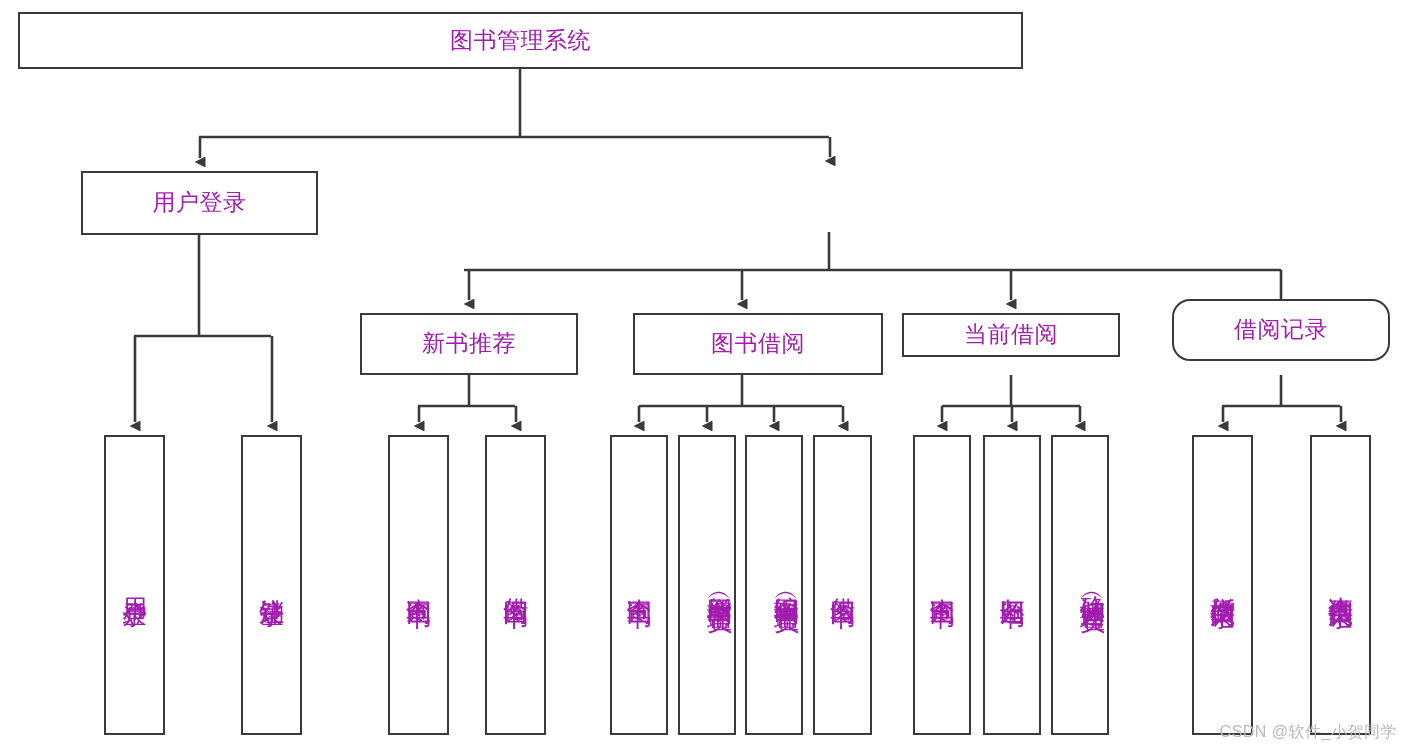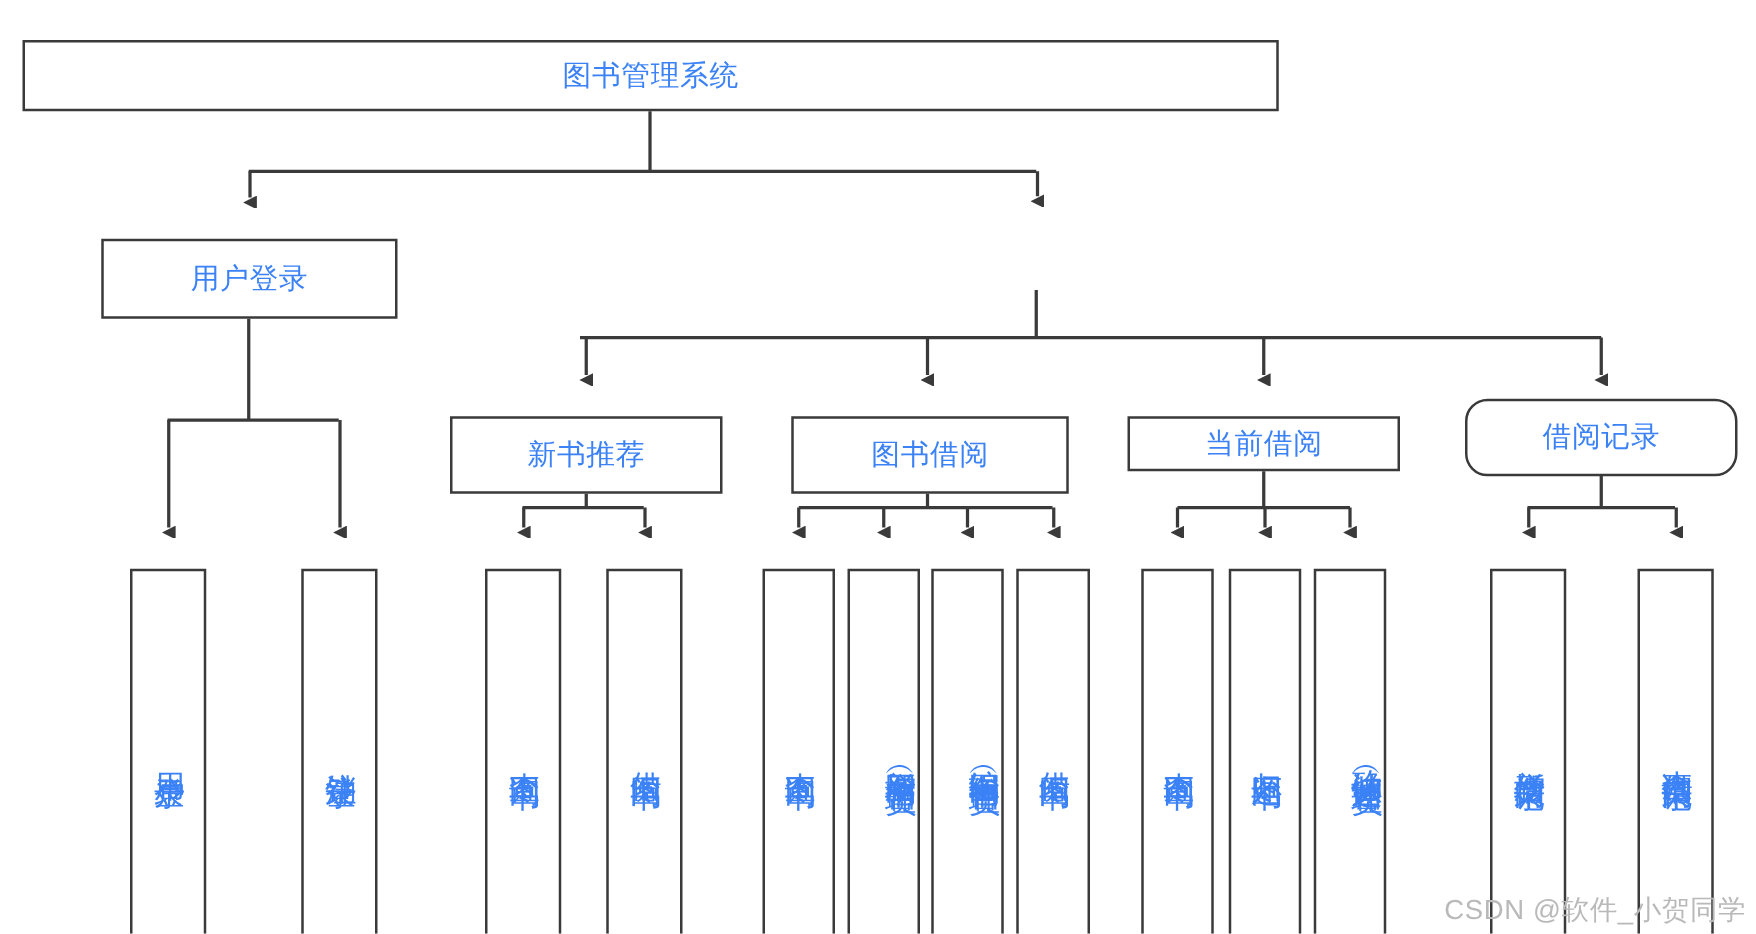--- a/index.html
+++ b/index.html
@@ -23,28 +23,27 @@
     left: 0;
     top: 0;
     width: 1405px;
     height: 747px;
   }
   .node {
     position: absolute;
     box-sizing: border-box;
     border: 2.5px solid #3a3a3a;
     background: #ffffff;
-    color: #3b82f6;
+    color: #a21caf;
     display: flex;
     align-items: center;
     justify-content: center;
     text-align: center;
     line-height: 1.18;
     z-index: 2;
-    margin-top: 20px;
   }
   .node.horizontal {
     font-size: 23px;
     letter-spacing: 0.5px;
   }
   .node.vertical {
     writing-mode: vertical-rl;
     text-orientation: upright;
     font-size: 25px;
     letter-spacing: 2px;
@@ -58,21 +57,21 @@
     padding-top: 0;
   }
   .node-label {
     display: block;
     white-space: pre-line;
   }
   #watermark {
     position: absolute;
     right: 8px;
     bottom: 4px;
-    font-size: 22px;
+    font-size: 16px;
     color: #b9b9b9;
     letter-spacing: 0.5px;
     z-index: 5;
     white-space: nowrap;
   }
 </style>
 </head>
 <body>
 
 <div id="diagram-root">
@@ -124,21 +123,21 @@
     <span class="node-label">图书管理系统</span>
   </div>
 
   <div class="node horizontal" style="left: 81px; top: 171px; width: 237px; height: 64px;">
     <span class="node-label">用户登录</span>
   </div>
 
   <div class="node horizontal" style="left: 360px; top: 313px; width: 218px; height: 62px;">
     <span class="node-label">新书推荐</span>
   </div>
-  <div class="node horizontal" style="left: 633px; top: 313px; width: 222px; height: 62px; text-align: center;">
+  <div class="node horizontal" style="left: 633px; top: 313px; width: 250px; height: 62px; text-align: center;">
     <span class="node-label">图书借阅</span>
   </div>
   <div class="node horizontal" style="left: 902px; top: 313px; width: 218px; height: 44px;">
     <span class="node-label">当前借阅</span>
   </div>
   <div class="node horizontal" style="left: 1172px; top: 299px; width: 218px; height: 62px; border-radius: 18px;">
     <span class="node-label">借阅记录</span>
   </div>
 
   <div class="node vertical short" style="left: 104px; top: 435px; width: 61px; height: 300px;">

